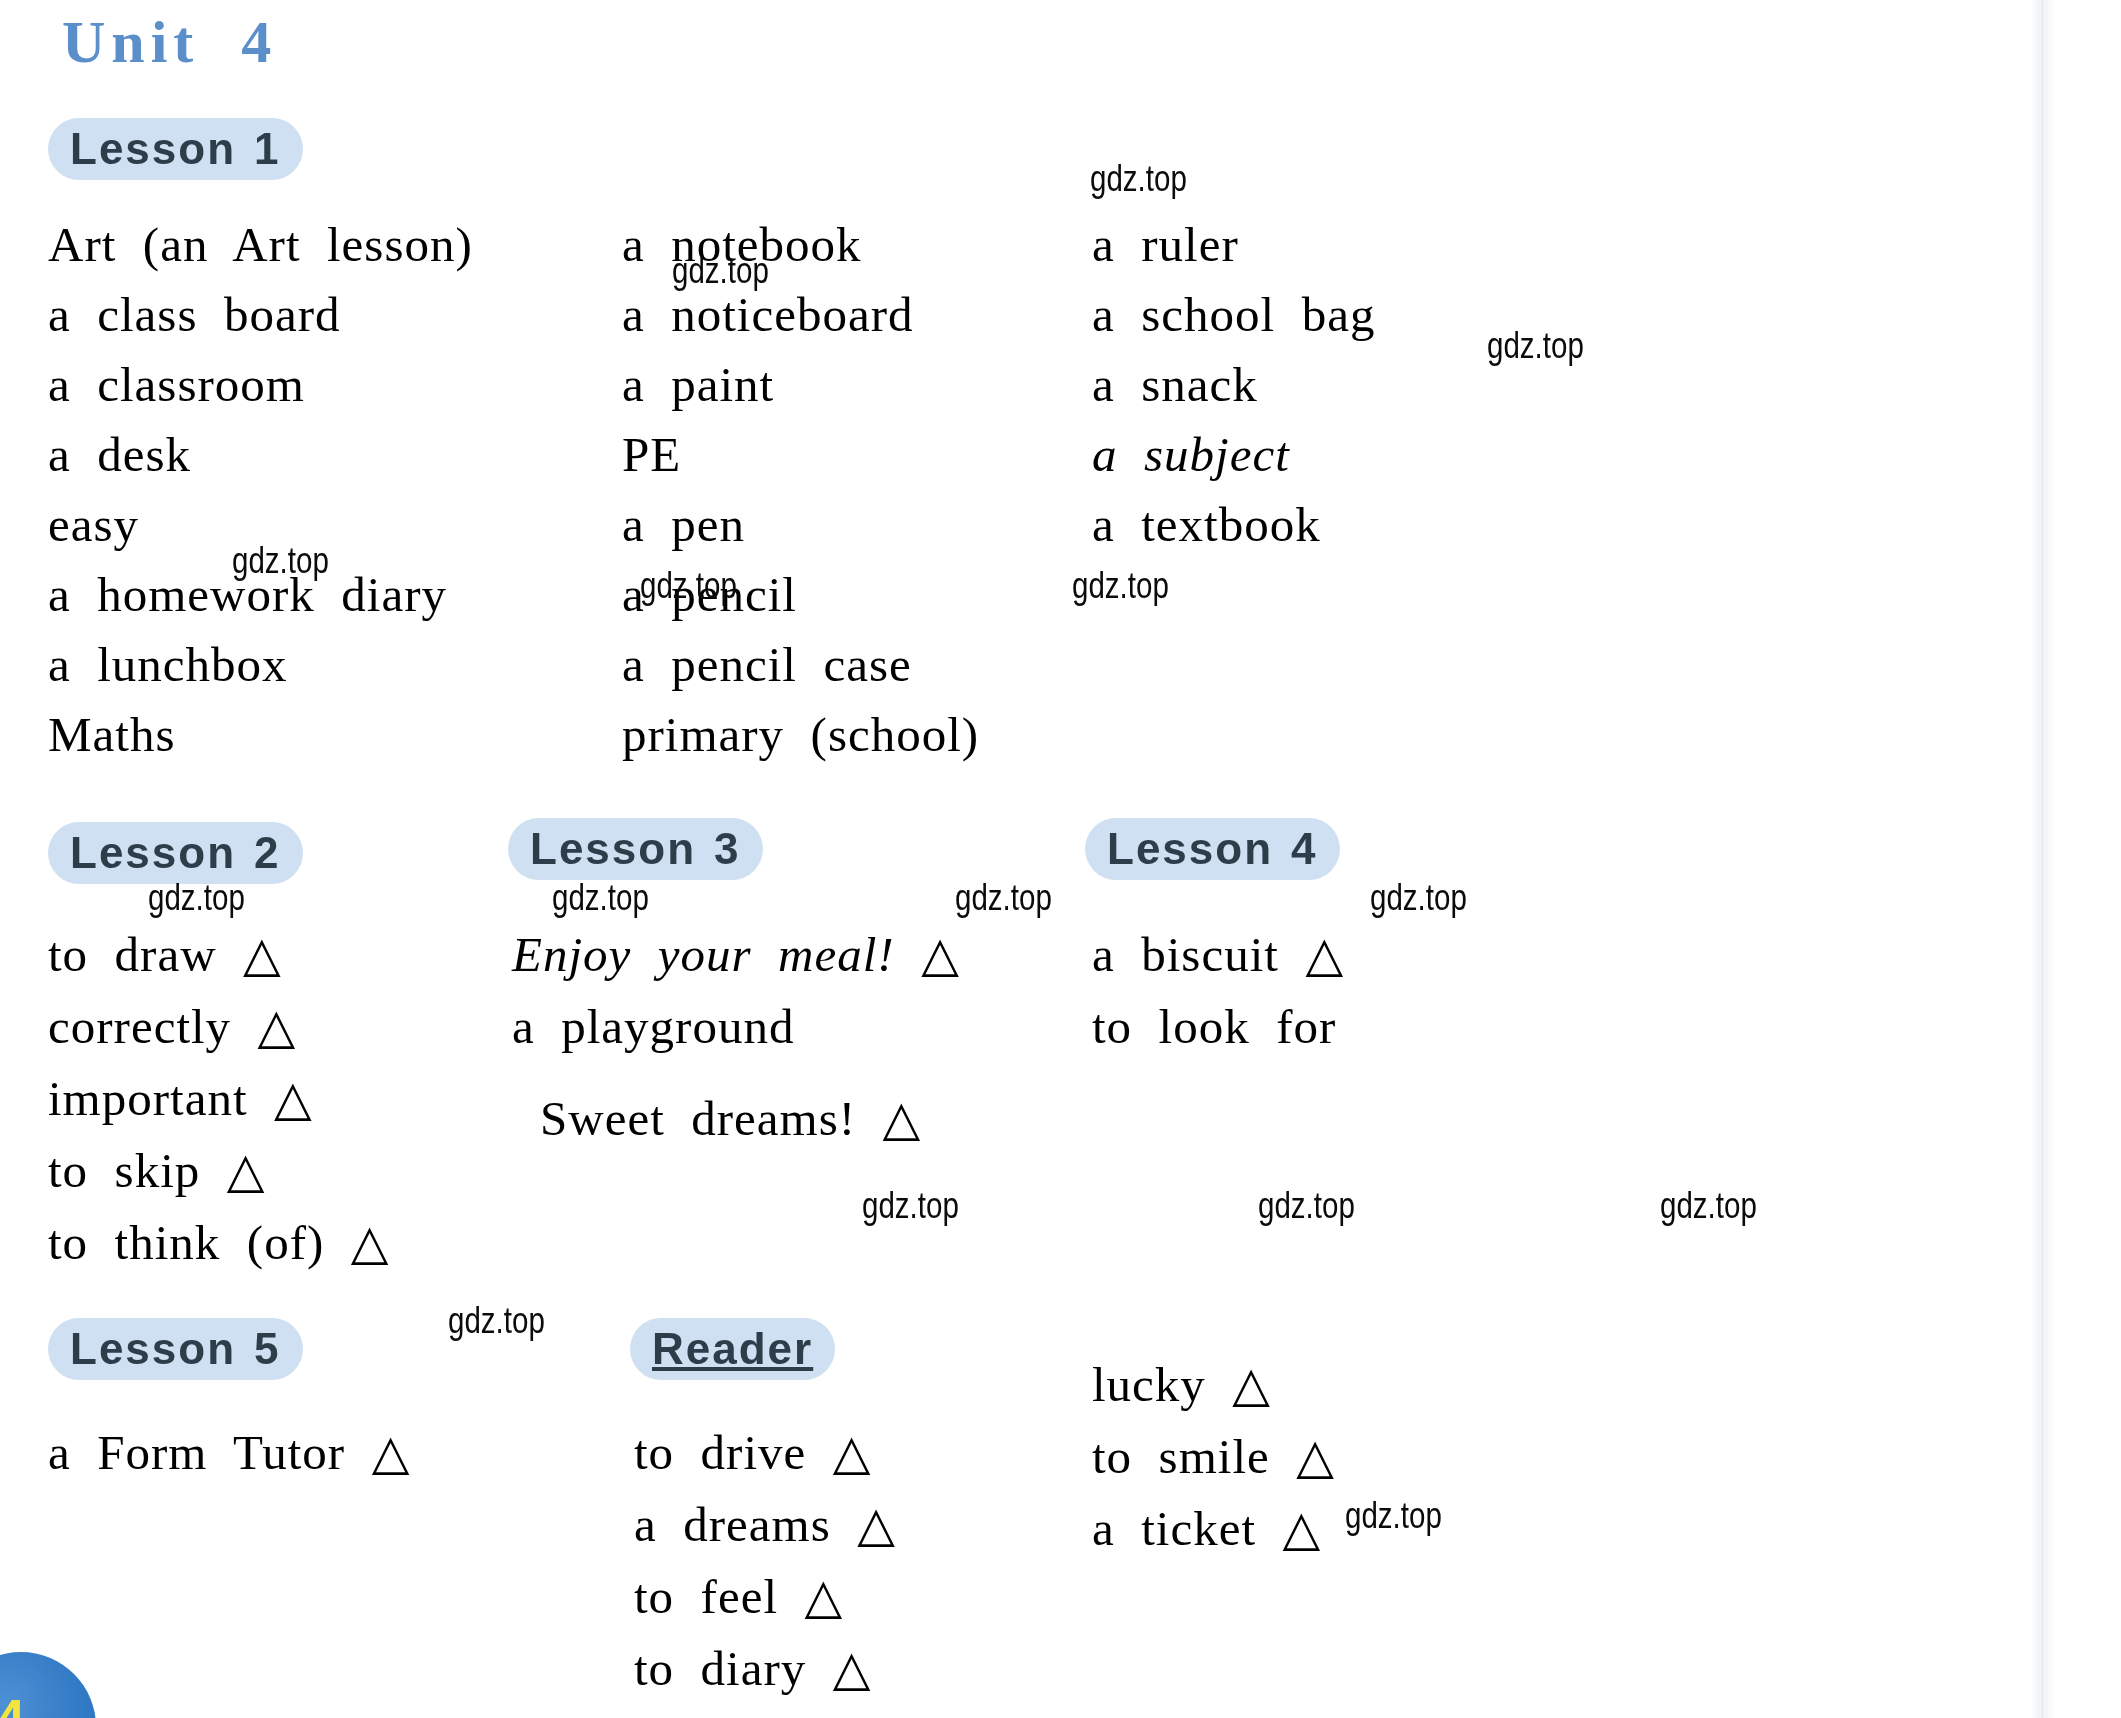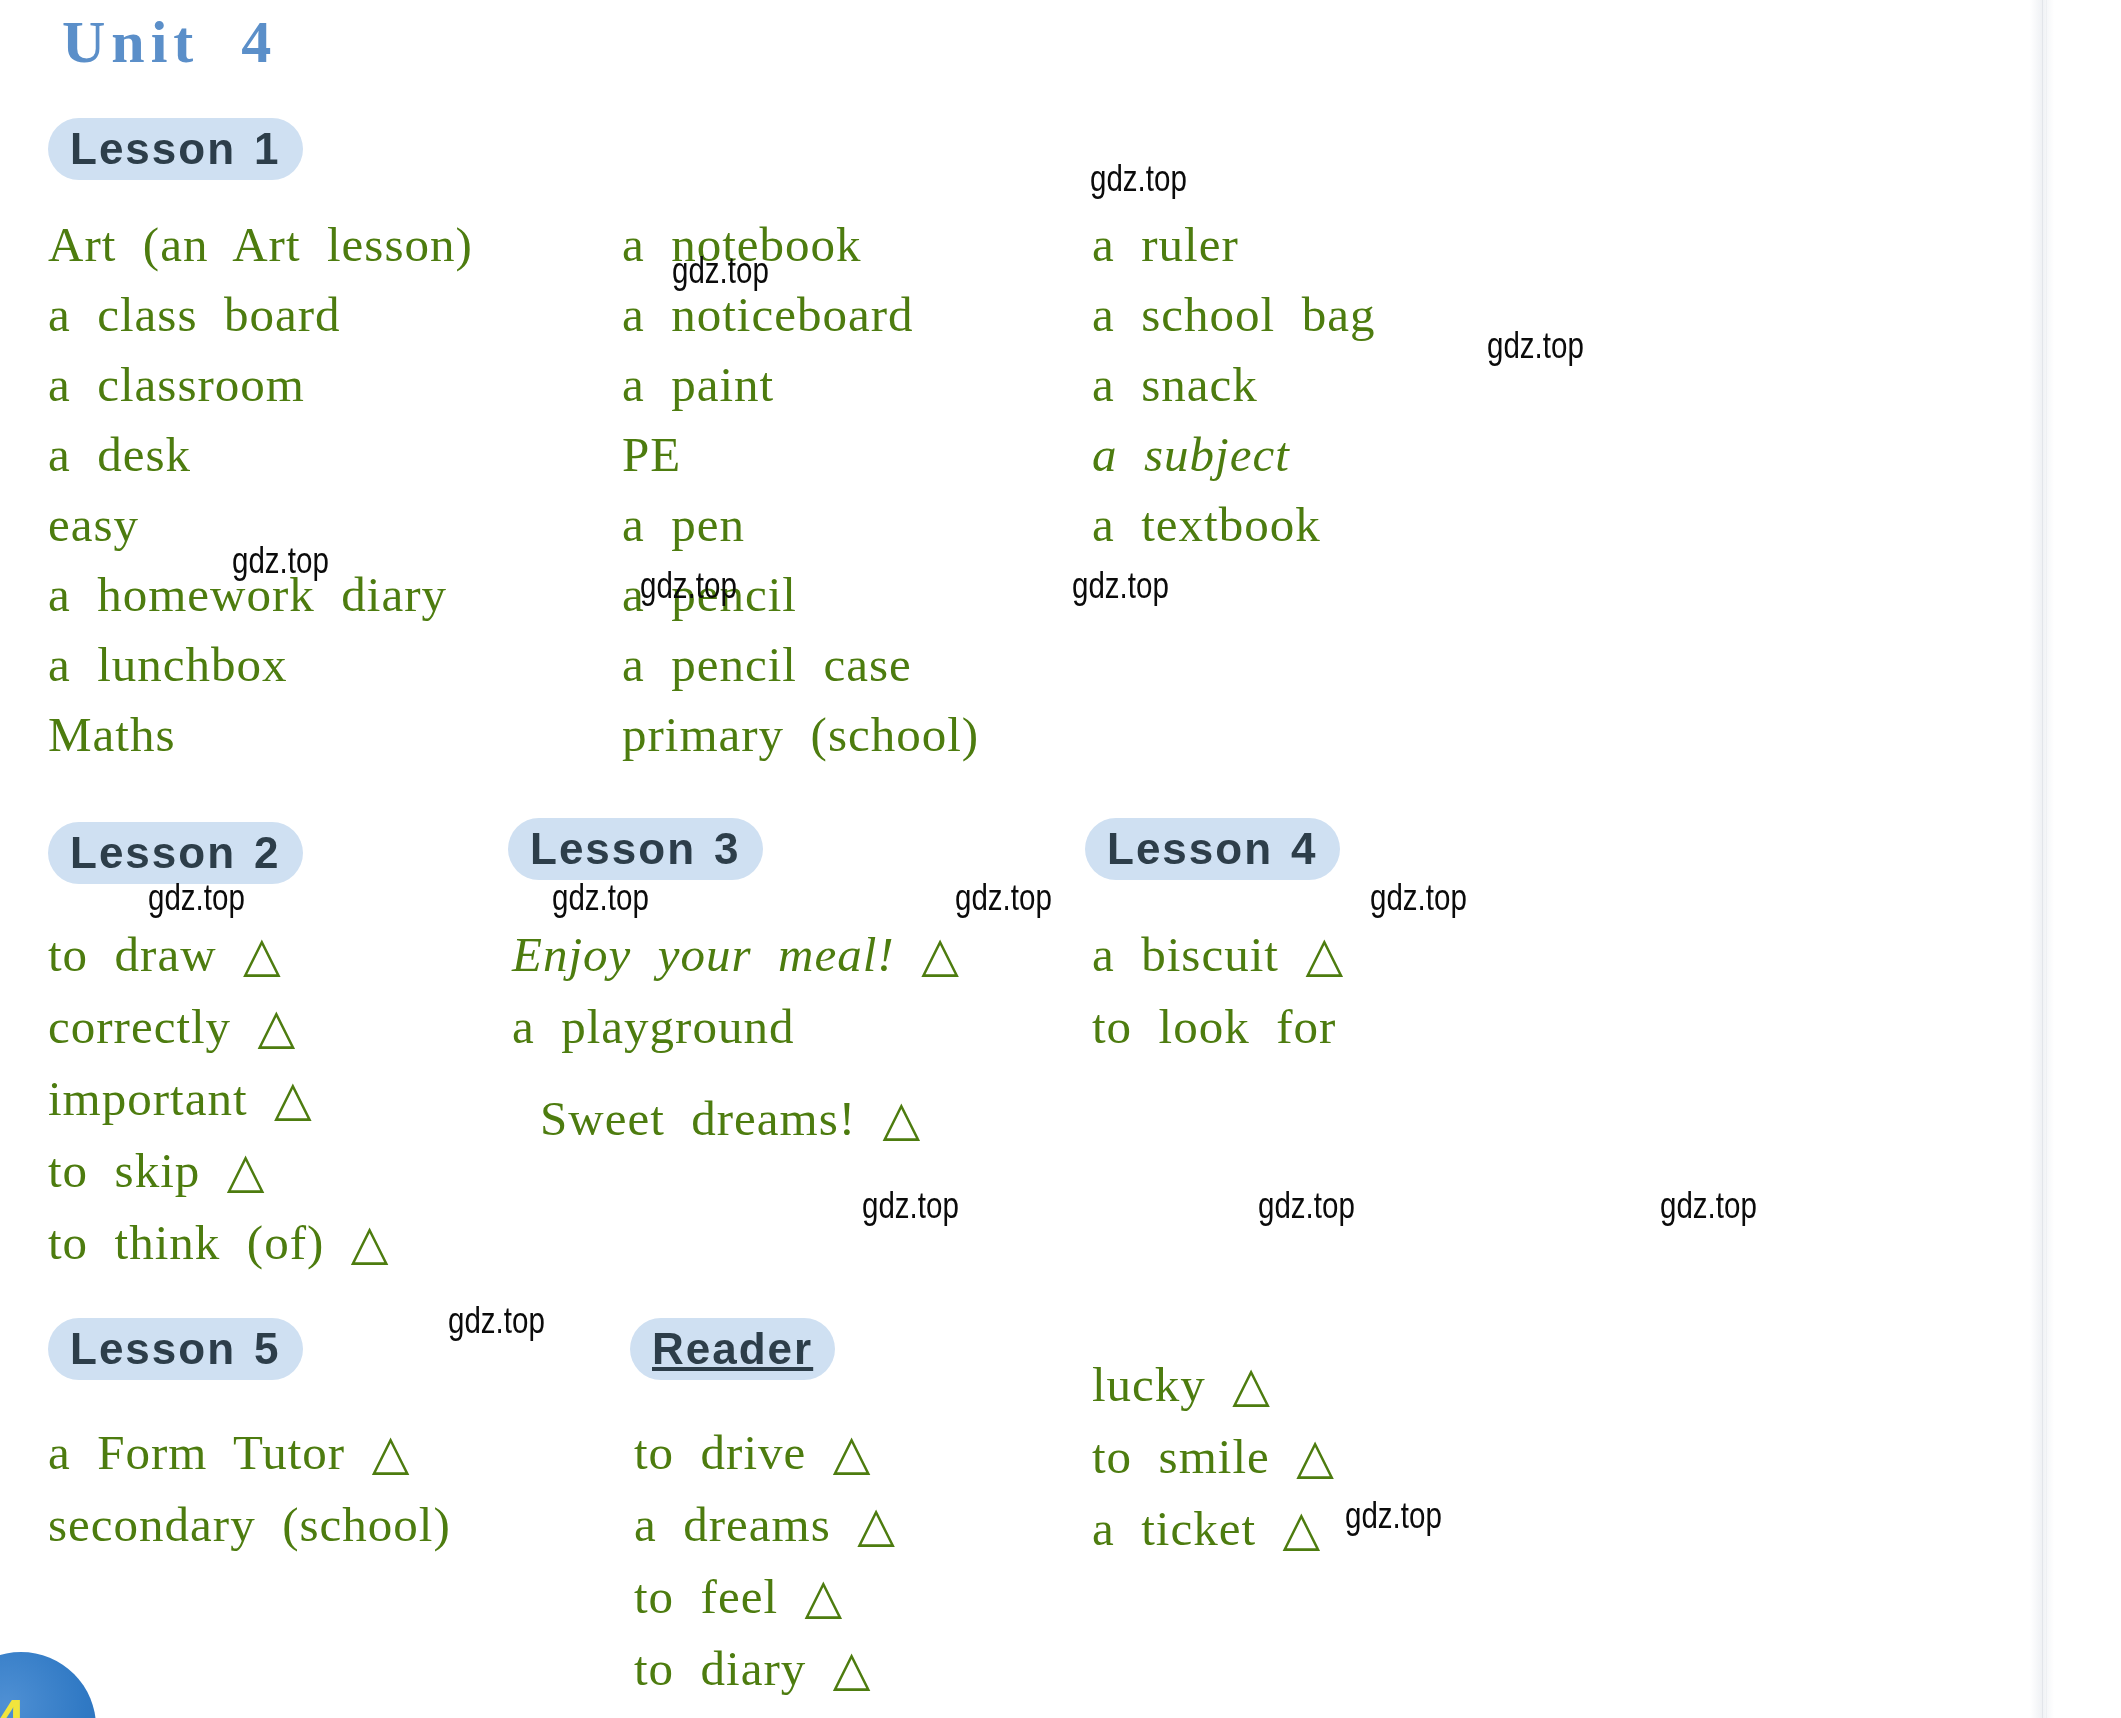--- a/index.html
+++ b/index.html
@@ -69,21 +69,21 @@
     box-sizing: border-box;
     white-space: pre;
   }
   .badge .num { margin-left: 18px; }
 
   
   .vline {
     position: absolute;
     font-family: "Liberation Serif", "DejaVu Serif", serif;
     font-size: 49px;
-    color: #4d7c0f;
+    color: #000000;
     white-space: pre;
     letter-spacing: 1px;
     line-height: 1;
   }
 
   
   .wm {
     position: absolute;
     font-family: "Liberation Sans Narrow", "Liberation Sans", "DejaVu Sans", sans-serif;
     font-size: 36px;
@@ -174,21 +174,20 @@
   <div class="badge" style="left:1085px; top:818px;">
     <span>Lesson</span><span class="num">4</span>
   </div>
   <div class="vline" style="left:1092px; top:930px;">a  biscuit  △</div>
   <div class="vline" style="left:1092px; top:1002px;">to  look  for</div>
 
   <div class="badge" style="left:48px; top:1318px;">
     <span>Lesson</span><span class="num">5</span>
   </div>
   <div class="vline" style="left:48px; top:1428px;">a  Form  Tutor  △</div>
-  <div class="vline" style="left:48px; top:1500px;">secondary  (school)</div>
 
   <div class="badge" style="left:630px; top:1318px;text-decoration:underline;">
     <span>Reader</span>
   </div>
   <div class="vline" style="left:634px; top:1428px;">to  drive  △</div>
   <div class="vline" style="left:634px; top:1500px;">a  dreams  △</div>
   <div class="vline" style="left:634px; top:1572px;">to  feel  △</div>
   <div class="vline" style="left:634px; top:1644px;">to  diary  △</div>
 
   <div class="vline" style="left:1092px; top:1360px;">lucky  △</div>

